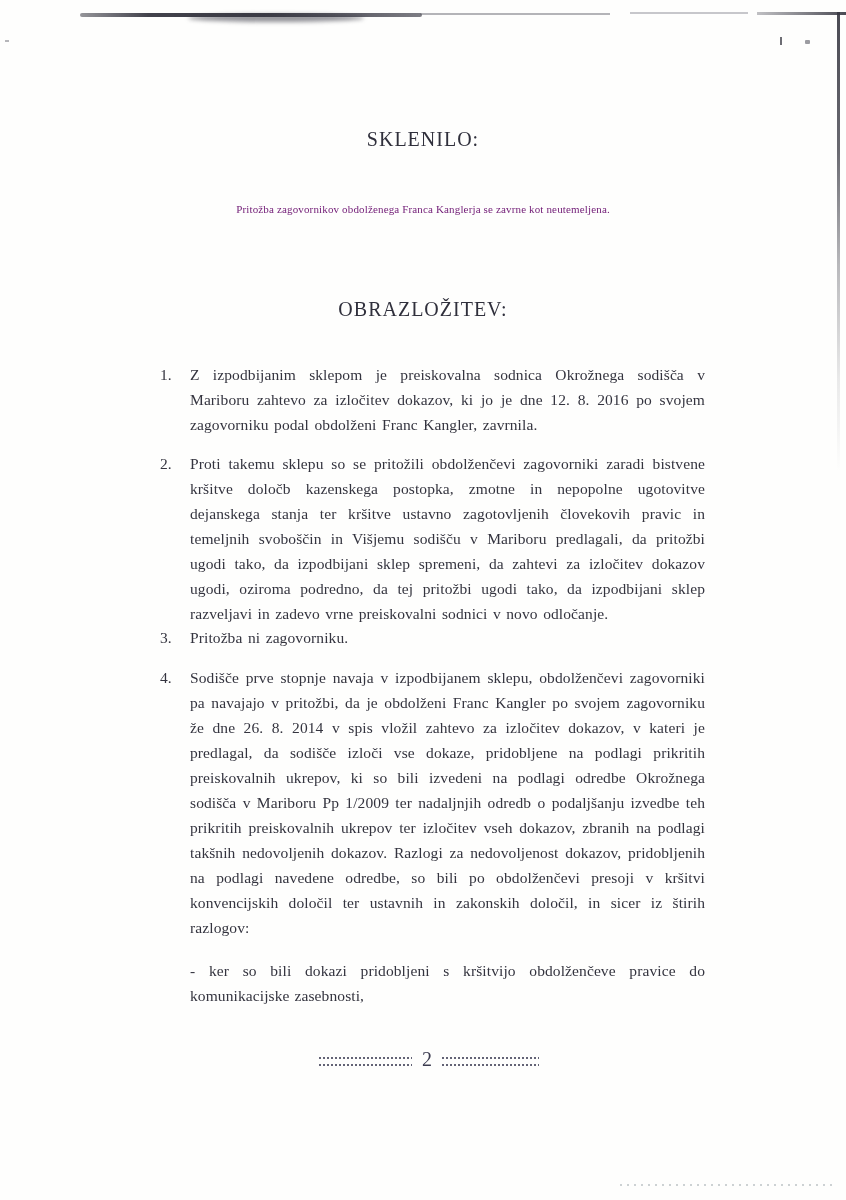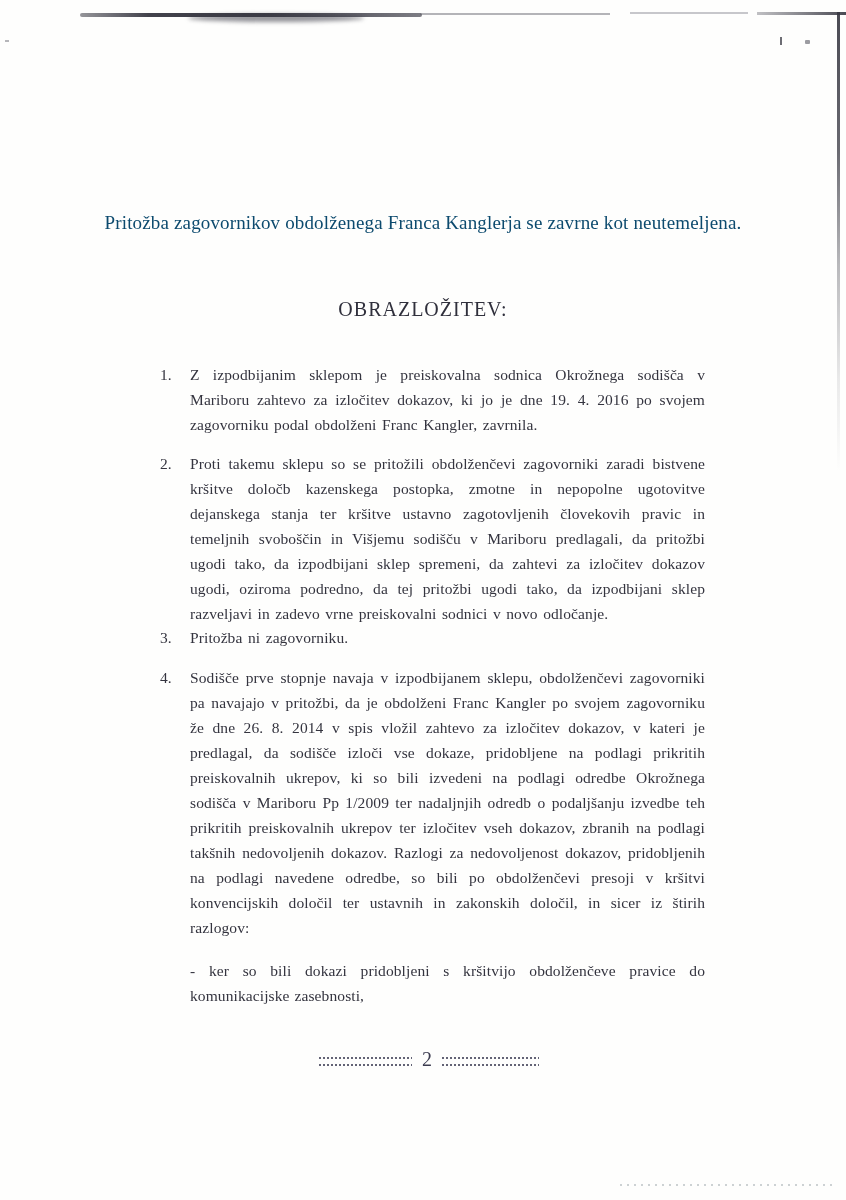--- a/index.html
+++ b/index.html
@@ -51,23 +51,23 @@
 
   
   .heading {
     position: absolute; left: 0; width: 100%;
     text-align: center; font-size: 20px; letter-spacing: 1px;
     color: #30303c;
   }
   .heading-1 { top: 128px; }
   .heading-2 { top: 298px; }
   .verdict {
-    position: absolute; left: 0; top: 212px; width: 100%;
-    text-align: center; font-size: 19px; letter-spacing: .15px;
-    color: #0c4a6e;
+    position: absolute; left: 0; top: 203px; width: 100%;
+    text-align: center; font-size: 11px; letter-spacing: .15px;
+    color: #701a75;
   }
   .list-item {
     position: absolute; left: 160px; width: 550px;
     font-size: 15.5px; line-height: 25px; letter-spacing: .1px;
   }
   .item-1 { top: 362px; }
   .item-2 { top: 451px; }
   .item-3 { top: 625px; }
   .item-4 { top: 665px; }
   .item-num {
@@ -109,26 +109,27 @@
   <div class="artifact streak-blob"></div>
   <div class="artifact streak-tail"></div>
   <div class="artifact streak-faint"></div>
   <div class="artifact corner-top"></div>
   <div class="artifact edge-right"></div>
   <div class="artifact speck-a"></div>
   <div class="artifact speck-b"></div>
   <div class="artifact speck-left"></div>
   <div class="artifact dots-bottom"></div>
 
+  <div class="heading heading-1">SKLENILO:</div>
   <div class="verdict">Pritožba zagovornikov obdolženega Franca Kanglerja se zavrne kot neutemeljena.</div>
   <div class="heading heading-2">OBRAZLOŽITEV:</div>
 
   <div class="list-item item-1">
     <span class="item-num">1.</span>
-    <p class="item-text">Z izpodbijanim sklepom je preiskovalna sodnica Okrožnega sodišča v Mariboru zahtevo za izločitev dokazov, ki jo je dne 19. 4. 2016 po svojem zagovorniku podal obdolženi Franc Kangler, zavrnila.</p>
+    <p class="item-text">Z izpodbijanim sklepom je preiskovalna sodnica Okrožnega sodišča v Mariboru zahtevo za izločitev dokazov, ki jo je dne 12. 8. 2016 po svojem zagovorniku podal obdolženi Franc Kangler, zavrnila.</p>
   </div>
 
   <div class="list-item item-2">
     <span class="item-num">2.</span>
     <p class="item-text">Proti takemu sklepu so se pritožili obdolženčevi zagovorniki zaradi bistvene kršitve določb kazenskega postopka, zmotne in nepopolne ugotovitve dejanskega stanja ter kršitve ustavno zagotovljenih človekovih pravic in temeljnih svoboščin in Višjemu sodišču v Mariboru predlagali, da pritožbi ugodi tako, da izpodbijani sklep spremeni, da zahtevi za izločitev dokazov ugodi, oziroma podredno, da tej pritožbi ugodi tako, da izpodbijani sklep razveljavi in zadevo vrne preiskovalni sodnici v novo odločanje.</p>
   </div>
 
   <div class="list-item item-3">
     <span class="item-num">3.</span>
     <p class="item-text">Pritožba ni zagovorniku.</p>

